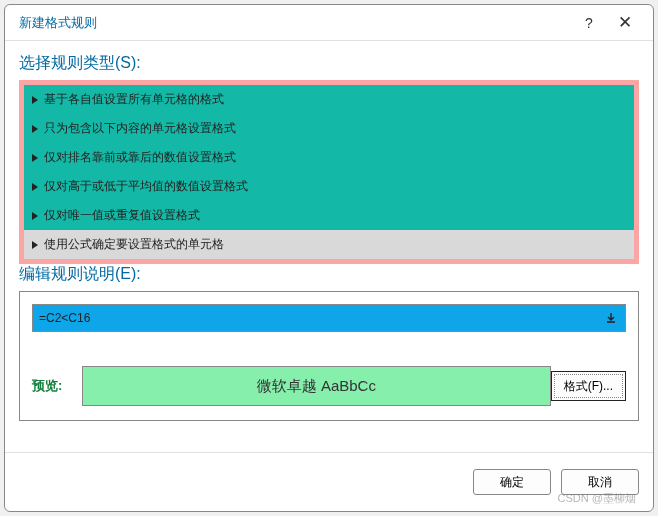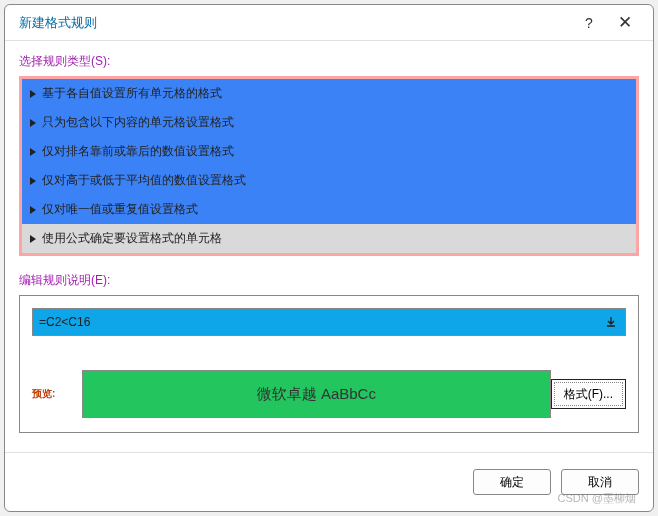--- a/index.html
+++ b/index.html
@@ -54,28 +54,27 @@
       cursor: pointer;
       margin-left: 8px;
     }
     .content {
       flex: 1;
       padding: 12px 14px 0 14px;
       display: flex;
       flex-direction: column;
     }
     .section-label {
-      font-size: 12px;
-      color: #a21caf;
+      font-size: 16px;
+      color: #0369a1;
       margin-bottom: 6px;
     }
     .rule-list {
-      border: 3px solid #fca5a5;
-      background: #3b82f6;
-      margin-bottom: 16px;
+      border: 5px solid #fca5a5;
+      background: #14b8a6;
     }
     .rule-item {
       padding: 6px 8px;
       font-size: 12px;
       color: #222;
       display: flex;
       align-items: center;
       cursor: pointer;
     }
     .rule-item.selected {
@@ -128,30 +127,30 @@
     }
     .ref-icon svg {
       width: 12px;
       height: 12px;
     }
     .preview-row {
       display: flex;
       align-items: center;
     }
     .preview-label {
-      font-size: 10px;
+      font-size: 13px;
       font-weight: bold;
-      color: #c2410c;
+      color: #15803d;
       width: 50px;
     }
     .preview-box {
       flex: 1;
-      height: 48px;
-      border: 1px solid #888;
-      background: #22c55e;
+      height: 40px;
+      border: 1px solid #888;
+      background: #86efac;
       display: flex;
       align-items: center;
       justify-content: center;
       font-size: 15px;
       color: #333;
     }
     .format-btn {
       height: 30px;
       padding: 0 12px;
       border: 1px solid #222;

